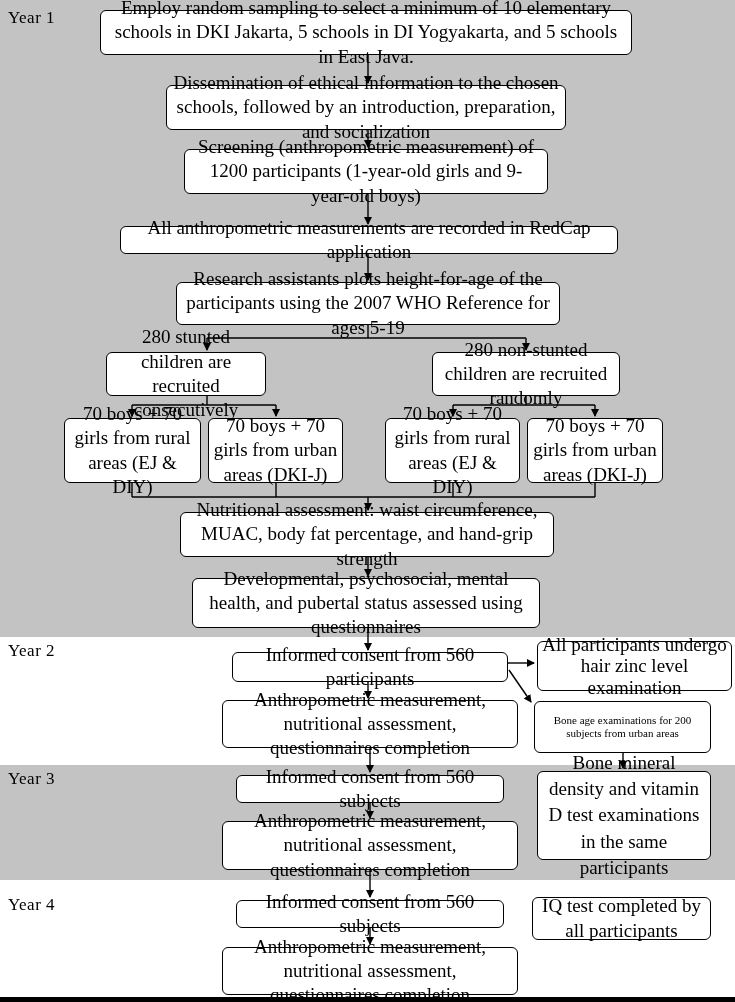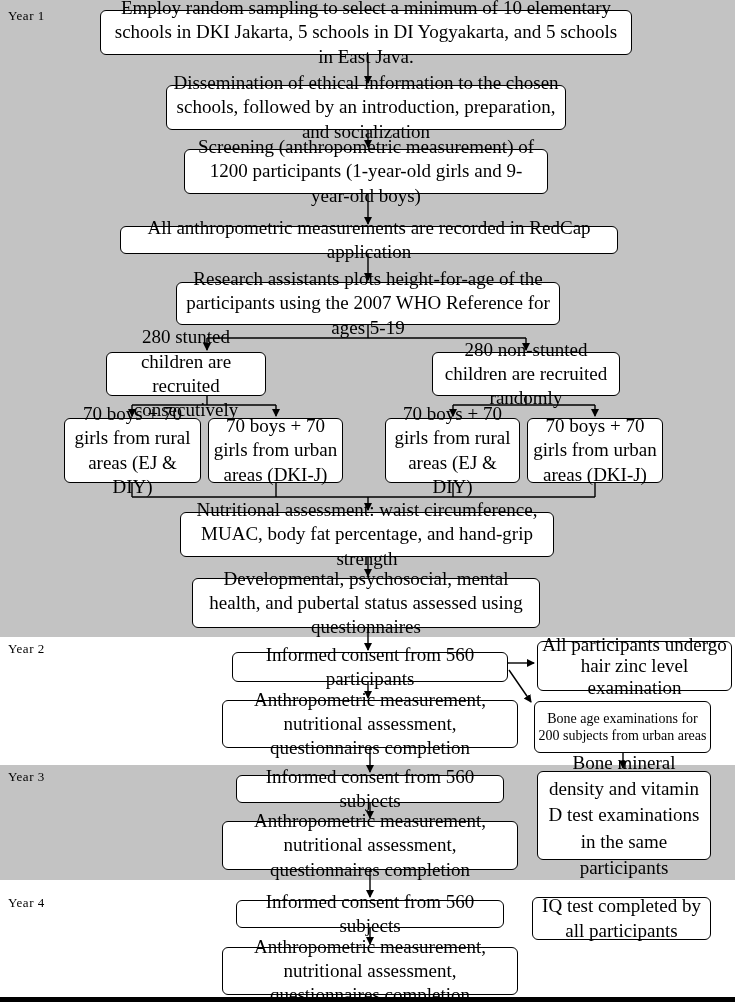--- a/index.html
+++ b/index.html
@@ -25,21 +25,21 @@
   .bottom-rule{
     position:absolute;
     left:0;
     top:997px;
     width:735px;
     height:5px;
     background:#000000;
   }
   .year-label{
     position:absolute;
-    font-size:13px;
+    font-size:17px;
     color:#000;
     letter-spacing:0.5px;
     text-align:center;
   }
   .arrows{
     position:absolute;
     left:0;top:0;
     width:735px;height:1002px;
     pointer-events:none;
   }
@@ -53,21 +53,21 @@
     align-items:center;
     justify-content:center;
     text-align:center;
     font-size:19px;
     line-height:1.28;
     color:#000;
     padding:2px 6px;
   }
   .box.group{padding:2px 2px;}
   .box.tight{line-height:1.12;padding:1px 3px;}
-  .box.small{font-size:14px;line-height:1.22;padding:1px 3px;}
+  .box.small{font-size:11px;line-height:1.22;padding:1px 3px;}
   .box.tall{line-height:1.38;}
 </style>
 </head>
 <body>
 
 <div class="page">
 
   <div class="band gray" style="top:0;height:637px"></div>
   <div class="band white" style="top:637px;height:128px"></div>
   <div class="band gray" style="top:765px;height:115px"></div>

